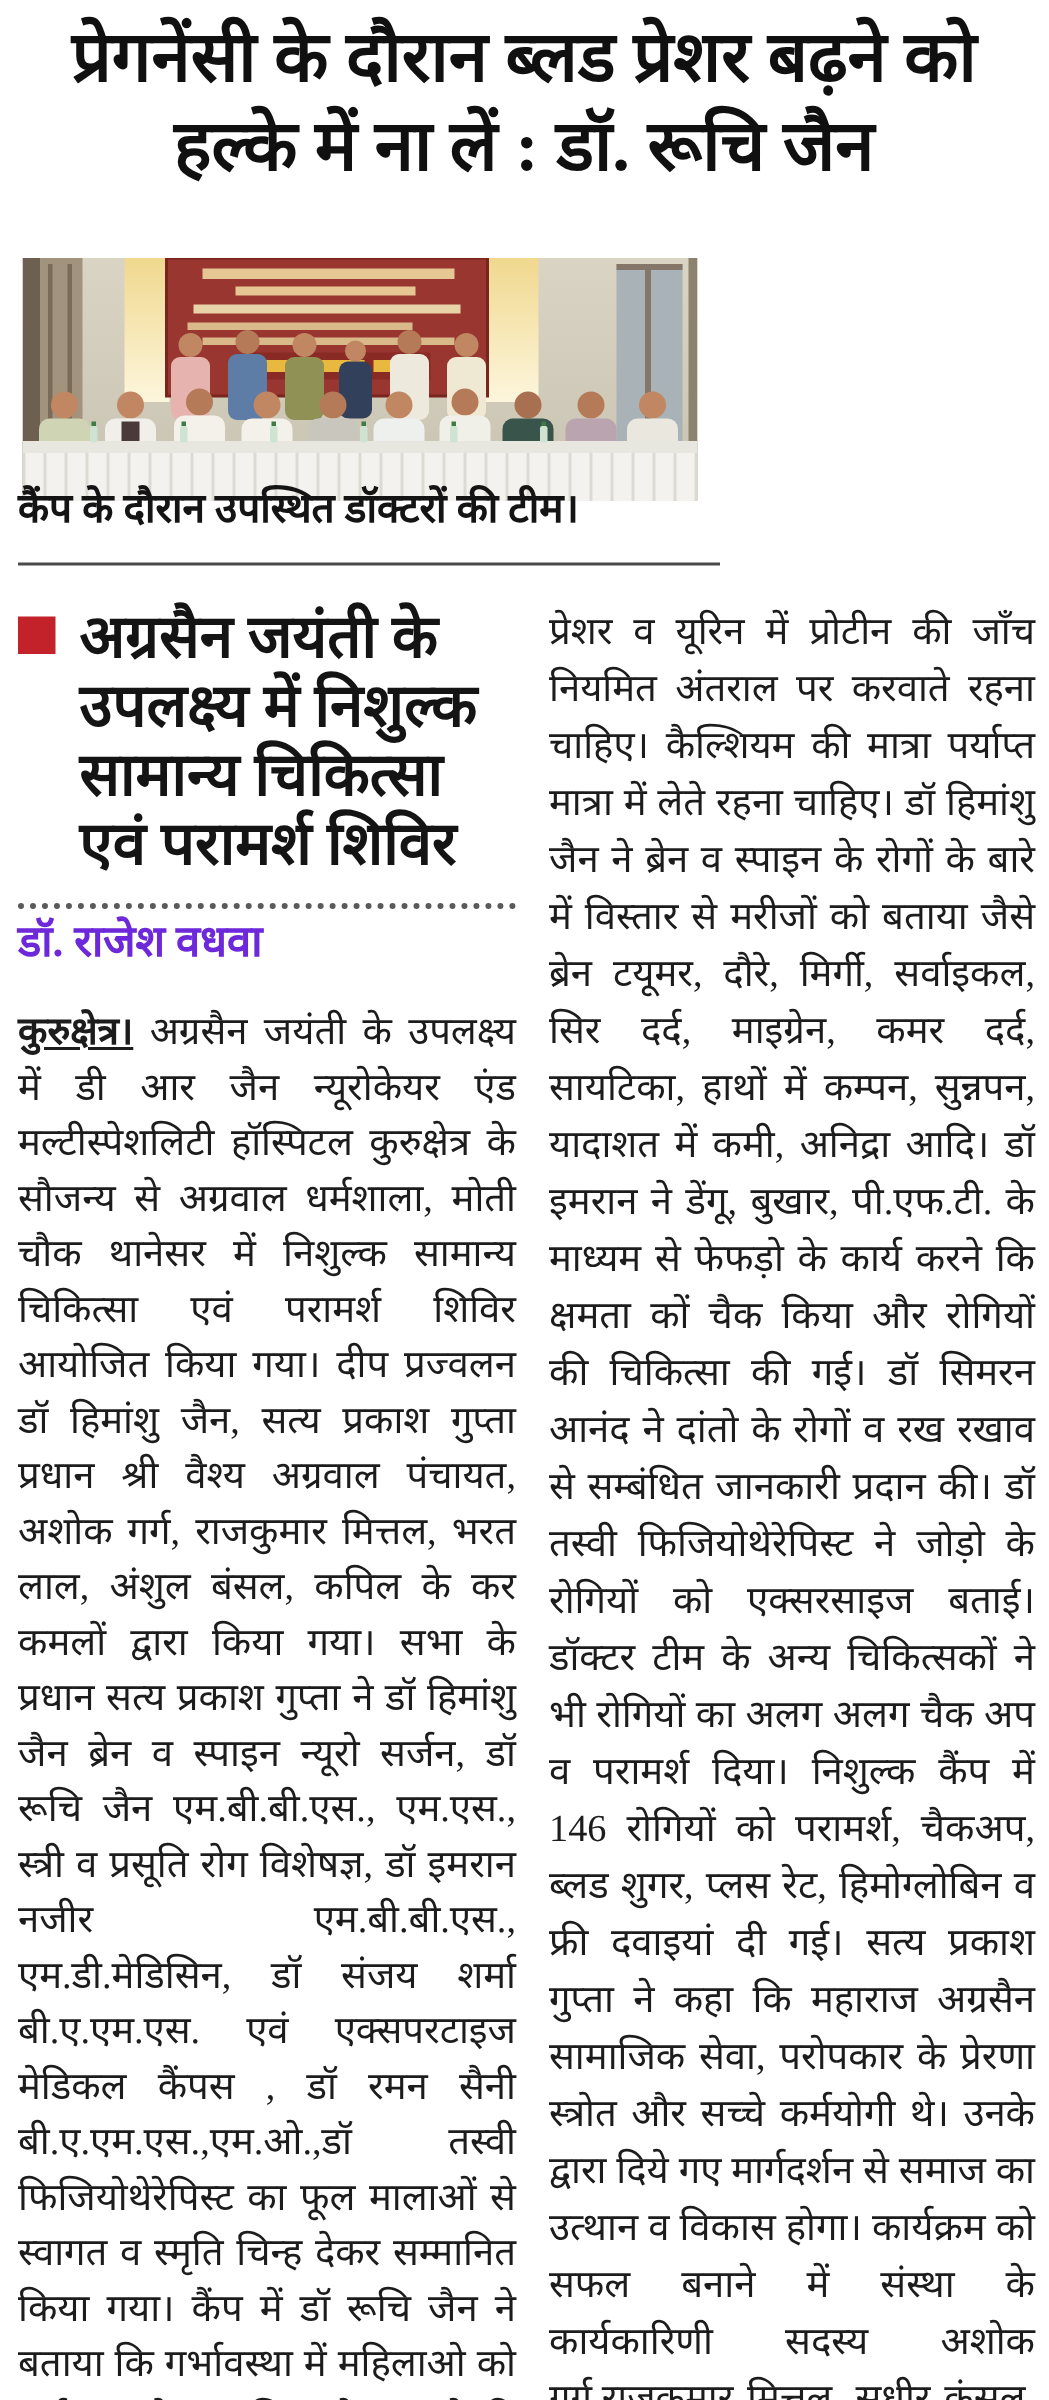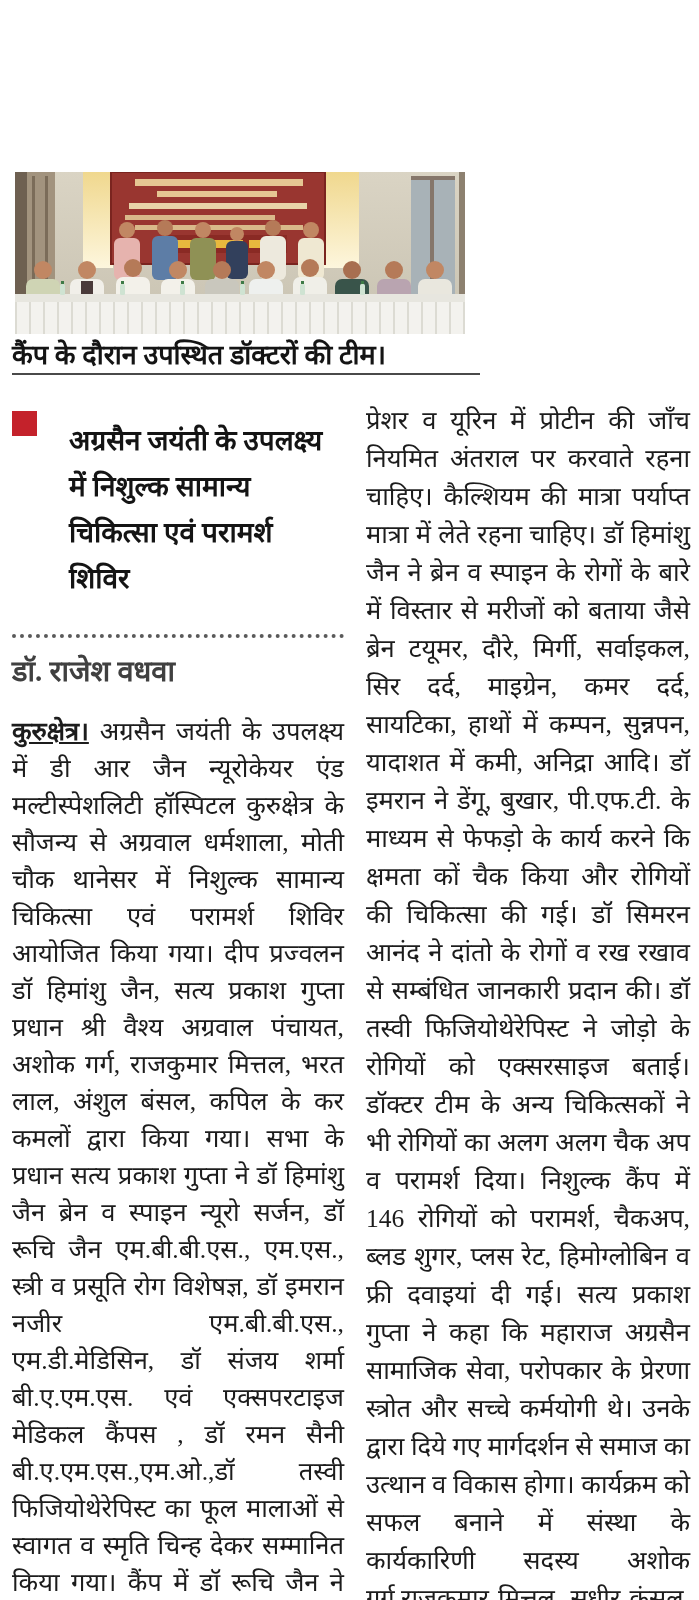--- a/index.html
+++ b/index.html
@@ -15,53 +15,54 @@
     position:absolute;top:10px;left:8px;width:683px;
     font-size:47px;line-height:1.26;font-weight:bold;
     text-align:center;color:#101010;margin:0;
   }
   .photo-wrap{
     position:absolute;top:172px;left:15px;width:450px;height:162px;
     background:#d4cebe;overflow:hidden;
   }
   .photo-wrap svg{display:block;}
   .caption{
-    position:absolute;top:338px;left:12px;width:468px;
+    position:absolute;top:322px;left:12px;width:468px;
     font-size:27px;font-weight:bold;line-height:1.3;color:#141414;
-    padding-bottom:0;border-bottom:2px solid #4a4a4a;
+    padding-bottom:18px;border-bottom:2px solid #4a4a4a;
   }
   .left-col{
     position:absolute;top:402px;left:12px;width:332px;
   }
   .subhead-row{display:flex;gap:16px;align-items:flex-start;}
   .bullet{width:25px;height:25px;background:#c4222b;flex:none;margin-top:9px;}
   .subhead{
-    font-size:28px;line-height:46px;font-weight:bold;margin:16px;color:#141414;
+    font-size:40px;line-height:46px;font-weight:bold;margin:0;color:#141414;
   }
   .dotted{border-top:4px dotted #5a5a5a;margin-top:16px;width:100%;}
-  .byline{font-size:29px;font-weight:bold;margin-top:12px;color:#404040;}
+  .byline{font-size:29px;font-weight:bold;color:#6d28d9;}
   .body-text{
     margin:24px 0 0 0;font-size:25.5px;line-height:37px;
     text-align:justify;color:#1c1c1c;
   }
   .dateline{font-weight:bold;text-decoration:underline;}
   .col-narrow{
     position:absolute;top:164px;left:484px;width:206px;
     font-size:25px;line-height:38px;text-align:justify;color:#1c1c1c;
   }
   .col-wide{
     position:absolute;top:402px;left:366px;width:324px;
     font-size:25.5px;line-height:38px;text-align:justify;color:#1c1c1c;
   }
 </style>
 </head>
 <body>
 
 <div class="page">
 
+  <h1 class="headline">प्रेगनेंसी के दौरान ब्लड प्रेशर बढ़ने को हल्के में ना लें : डॉ. रूचि जैन</h1>
 
   <div class="photo-wrap">
     <svg width="450" height="162" viewBox="0 0 450 162">
       <defs>
         <linearGradient id="wallGrad" x1="0" y1="0" x2="0" y2="1">
           <stop offset="0" stop-color="#dad4c4"></stop>
           <stop offset="1" stop-color="#c8c2b1"></stop>
         </linearGradient>
         <linearGradient id="sunGrad" x1="0" y1="0" x2="0" y2="1">
           <stop offset="0" stop-color="#f0d88e"></stop>

